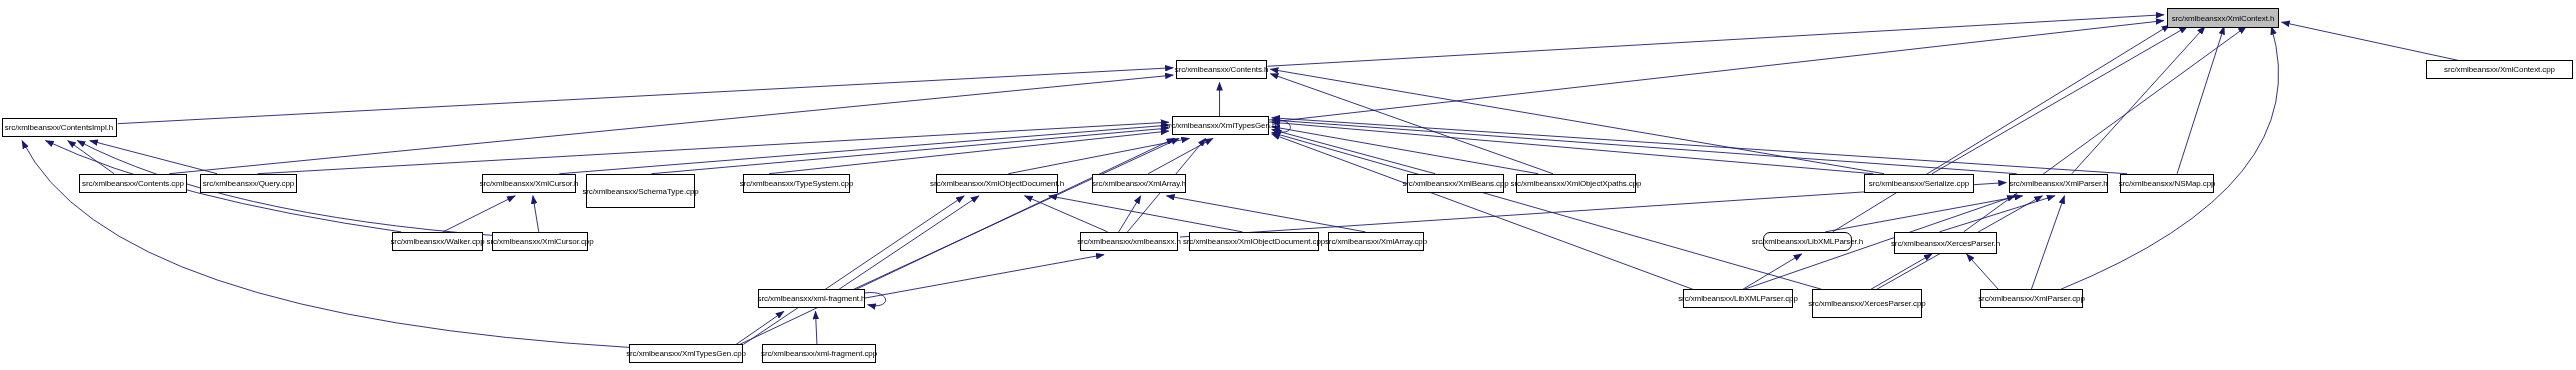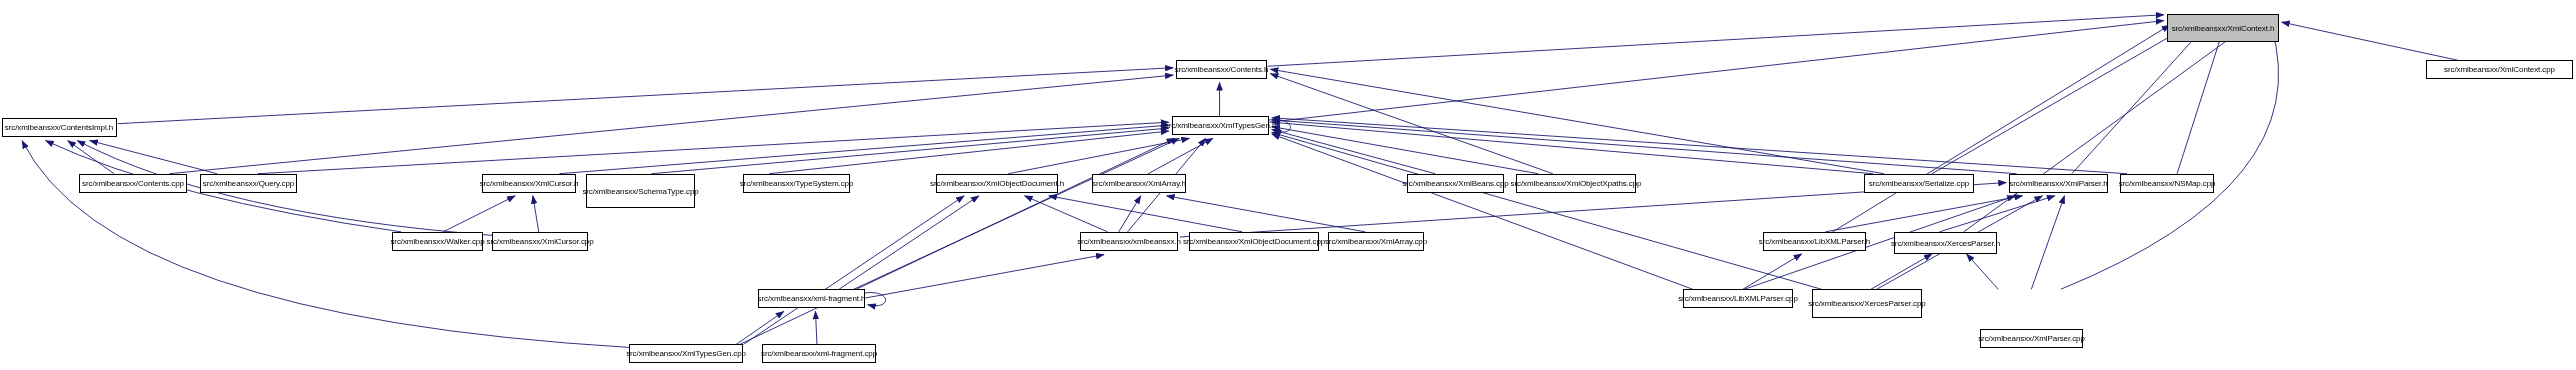--- a/index.html
+++ b/index.html
@@ -82,21 +82,21 @@
         <path d="M2368 393 L2448 345" marker-end="url(#arrow)"></path>
         <path d="M2542 393 L2625 345" marker-end="url(#arrow)"></path>
         <path d="M2715 393 L2672 345" marker-end="url(#arrow)"></path>
         <path d="M1175 405 L1500 346" marker-end="url(#arrow)"></path>
         <path d="M1000 468 L1065 423" marker-end="url(#arrow)"></path>
         <path d="M1110 468 L1108 423" marker-end="url(#arrow)"></path>
         <path d="M1175 398 C1212 393 1212 422 1179 414" marker-end="url(#arrow)"></path>
       </g>
   </svg>
   <div id="nodes">
-      <div class="node highlight" title="src/xmlbeansxx/XmlContext.h" style="left: 2167px; top: 14px; width: 112px; height: 28px;">src/xmlbeansxx/XmlContext.h</div>
+      <div class="node highlight" title="src/xmlbeansxx/XmlContext.h" style="left: 2167px; top: 8px; width: 112px; height: 20px;">src/xmlbeansxx/XmlContext.h</div>
       <div class="node" title="src/xmlbeansxx/Contents.h" style="left: 1176px; top: 60px; width: 91px; height: 19px;">src/xmlbeansxx/Contents.h</div>
       <div class="node" title="src/xmlbeansxx/XmlContext.cpp" style="left: 2426px; top: 60px; width: 147px; height: 19px;">src/xmlbeansxx/XmlContext.cpp</div>
       <div class="node" title="src/xmlbeansxx/ContentsImpl.h" style="left: 1.5px; top: 118px; width: 115px; height: 19px;">src/xmlbeansxx/ContentsImpl.h</div>
       <div class="node" title="src/xmlbeansxx/XmlTypesGen.h" style="left: 1172px; top: 116px; width: 97px; height: 19px;">src/xmlbeansxx/XmlTypesGen.h</div>
       <div class="node" title="src/xmlbeansxx/Contents.cpp" style="left: 79px; top: 174px; width: 108px; height: 19px;">src/xmlbeansxx/Contents.cpp</div>
       <div class="node" title="src/xmlbeansxx/Query.cpp" style="left: 200px; top: 174px; width: 97px; height: 19px;">src/xmlbeansxx/Query.cpp</div>
       <div class="node" title="src/xmlbeansxx/XmlCursor.h" style="left: 482px; top: 174px; width: 94px; height: 19px;">src/xmlbeansxx/XmlCursor.h</div>
       <div class="node" title="src/xmlbeansxx/SchemaType.cpp" style="left: 586px; top: 174px; width: 109px; height: 34px;">src/xmlbeansxx/SchemaType.cpp</div>
       <div class="node" title="src/xmlbeansxx/TypeSystem.cpp" style="left: 704px; top: 174px; width: 107px; height: 19px; margin-left: 39px;">src/xmlbeansxx/TypeSystem.cpp</div>
       <div class="node" title="src/xmlbeansxx/XmlObjectDocument.h" style="left: 936px; top: 174px; width: 122px; height: 19px;">src/xmlbeansxx/XmlObjectDocument.h</div>
@@ -104,23 +104,23 @@
       <div class="node" title="src/xmlbeansxx/XmlBeans.cpp" style="left: 1407px; top: 174px; width: 97px; height: 19px;">src/xmlbeansxx/XmlBeans.cpp</div>
       <div class="node" title="src/xmlbeansxx/XmlObjectXpaths.cpp" style="left: 1516px; top: 174px; width: 120px; height: 19px;">src/xmlbeansxx/XmlObjectXpaths.cpp</div>
       <div class="node" title="src/xmlbeansxx/Serialize.cpp" style="left: 1864px; top: 174px; width: 110px; height: 19px;">src/xmlbeansxx/Serialize.cpp</div>
       <div class="node" title="src/xmlbeansxx/XmlParser.h" style="left: 2009px; top: 174px; width: 99px; height: 19px;">src/xmlbeansxx/XmlParser.h</div>
       <div class="node" title="src/xmlbeansxx/NSMap.cpp" style="left: 2120px; top: 174px; width: 94px; height: 19px;">src/xmlbeansxx/NSMap.cpp</div>
       <div class="node" title="src/xmlbeansxx/Walker.cpp" style="left: 392px; top: 232px; width: 91px; height: 19px;">src/xmlbeansxx/Walker.cpp</div>
       <div class="node" title="src/xmlbeansxx/XmlCursor.cpp" style="left: 492px; top: 232px; width: 96px; height: 19px;">src/xmlbeansxx/XmlCursor.cpp</div>
       <div class="node" title="src/xmlbeansxx/xmlbeansxx.h" style="left: 1080px; top: 232px; width: 98px; height: 19px;">src/xmlbeansxx/xmlbeansxx.h</div>
       <div class="node" title="src/xmlbeansxx/XmlObjectDocument.cpp" style="left: 1189px; top: 232px; width: 130px; height: 19px;">src/xmlbeansxx/XmlObjectDocument.cpp</div>
       <div class="node" title="src/xmlbeansxx/XmlArray.cpp" style="left: 1328px; top: 232px; width: 96px; height: 19px;">src/xmlbeansxx/XmlArray.cpp</div>
-      <div class="node" title="src/xmlbeansxx/LibXMLParser.h" style="left: 1763px; top: 232px; width: 103px; height: 19px;">src/xmlbeansxx/LibXMLParser.h</div>
+      <div class="node" title="src/xmlbeansxx/LibXMLParser.h" style="left: 1763px; top: 232px; width: 89px; height: 19px; border-radius: 7px;">src/xmlbeansxx/LibXMLParser.h</div>
       <div class="node" title="src/xmlbeansxx/XercesParser.h" style="left: 1894px; top: 232px; width: 103px; height: 22px;">src/xmlbeansxx/XercesParser.h</div>
       <div class="node" title="src/xmlbeansxx/xml-fragment.h" style="left: 758px; top: 289px; width: 107px; height: 19px;">src/xmlbeansxx/xml-fragment.h</div>
       <div class="node" title="src/xmlbeansxx/LibXMLParser.cpp" style="left: 1683px; top: 289px; width: 110px; height: 19px;">src/xmlbeansxx/LibXMLParser.cpp</div>
       <div class="node" title="src/xmlbeansxx/XercesParser.cpp" style="left: 1812px; top: 289px; width: 110px; height: 29px;">src/xmlbeansxx/XercesParser.cpp</div>
-      <div class="node" title="src/xmlbeansxx/XmlParser.cpp" style="left: 1980px; top: 289px; width: 103px; height: 19px; margin-top: 40px;">src/xmlbeansxx/XmlParser.cpp</div>
+      <div class="node" title="src/xmlbeansxx/XmlParser.cpp" style="left: 1980px; top: 289px; width: 103px; height: 19px;">src/xmlbeansxx/XmlParser.cpp</div>
       <div class="node" title="src/xmlbeansxx/XmlTypesGen.cpp" style="left: 629px; top: 344px; width: 114px; height: 19px; text-align: right;">src/xmlbeansxx/XmlTypesGen.cpp</div>
       <div class="node" title="src/xmlbeansxx/xml-fragment.cpp" style="left: 762px; top: 344px; width: 114px; height: 19px;">src/xmlbeansxx/xml-fragment.cpp</div>
     </div>
 </div>
 
 
 </body></html>

